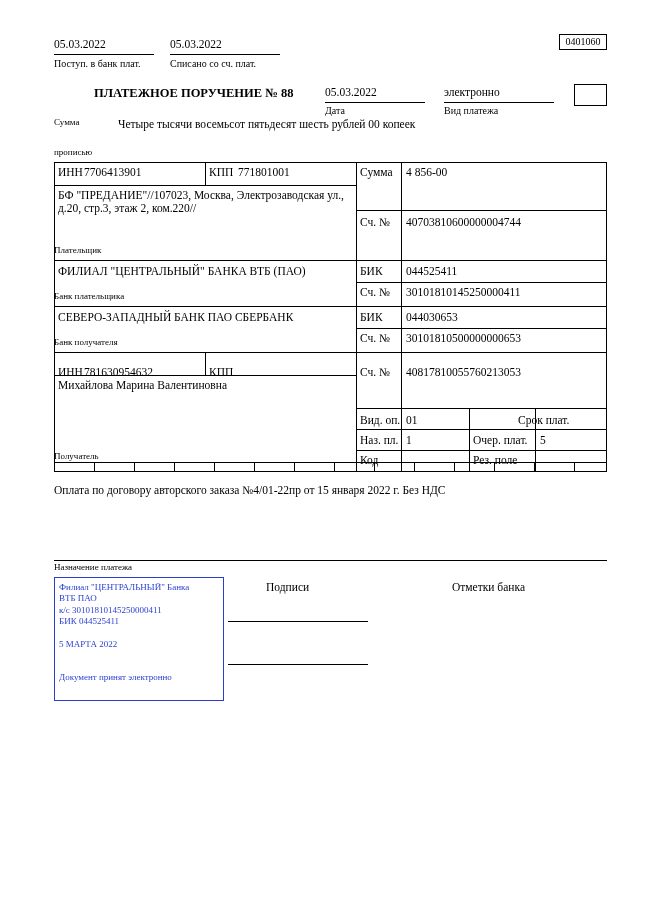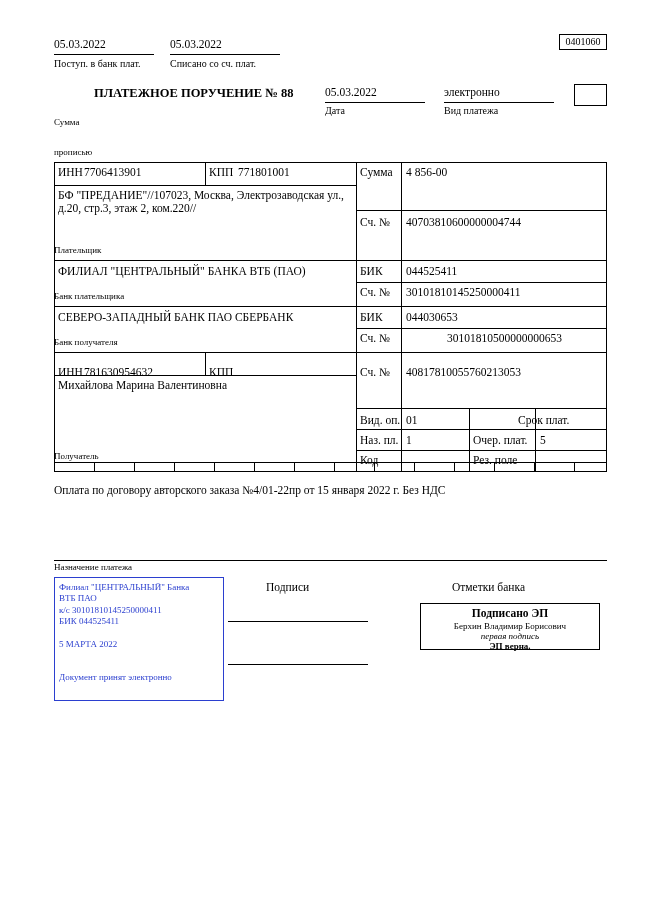--- a/index.html
+++ b/index.html
@@ -62,20 +62,21 @@
   <div class="abs tiny" style="left:325px; top:105px;">Дата</div>
 
   <div class="abs t" style="left:444px; top:86px;">электронно</div>
   <div class="abs line hl" style="left:444px; top:102px; width:110px;"></div>
   <div class="abs tiny" style="left:444px; top:105px;">Вид платежа</div>
 
   <div class="abs box" style="left:574px; top:84px; width:33px; height:22px;"></div>
 
   <div class="abs small" style="left:54px; top:118px;">Сумма</div>
   <div class="abs small" style="left:54px; top:148px;">прописью</div>
+  <div class="abs t" style="left:118px; top:118px;">Четыре тысячи восемьсот пятьдесят шесть рублей 00 копеек</div>
 
   <div class="abs line hl" style="left:54px; top:162px; width:553px;"></div>
 
   <div class="abs line vl" style="left:54px; top:162px; height:309px;"></div>
 
   <div class="abs line vl" style="left:606px; top:162px; height:309px;"></div>
 
   <div class="abs t" style="left:58px; top:166px;">ИНН</div>
   <div class="abs t" style="left:84px; top:166px;">7706413901</div>
   <div class="abs line vl" style="left:205px; top:162px; height:23px;"></div>
@@ -111,21 +112,21 @@
 
   <div class="abs t" style="left:58px; top:311px;">СЕВЕРО-ЗАПАДНЫЙ БАНК ПАО СБЕРБАНК</div>
   <div class="abs small" style="left:54px; top:338px;">Банк получателя</div>
   <div class="abs line hl" style="left:54px; top:352px; width:553px;"></div>
 
   <div class="abs t" style="left:360px; top:311px;">БИК</div>
   <div class="abs line vl" style="left:401px; top:306px; height:46px;"></div>
   <div class="abs t" style="left:406px; top:311px;">044030653</div>
   <div class="abs line hl" style="left:356px; top:328px; width:251px;"></div>
   <div class="abs t" style="left:360px; top:332px;">Сч. №</div>
-  <div class="abs t" style="left:406px; top:332px;margin-left:41px;">30101810500000000653</div>
+  <div class="abs t" style="left:406px; top:332px;">30101810500000000653</div>
 
   <div class="abs t" style="left:58px; top:366px;">ИНН</div>
   <div class="abs t" style="left:84px; top:366px;">781630954632</div>
   <div class="abs line vl" style="left:205px; top:352px; height:23px;"></div>
   <div class="abs t" style="left:209px; top:366px;">КПП</div>
   <div class="abs t" style="left:238px; top:366px;"></div>
   <div class="abs line hl" style="left:54px; top:375px; width:303px;"></div>
 
   <div class="abs t" style="left:360px; top:366px;">Сч. №</div>
   <div class="abs line vl" style="left:401px; top:352px; height:56px;"></div>
@@ -188,22 +189,14 @@
       <span>ВТБ ПАО</span><br>
       <span>к/с 30101810145250000411</span><br>
       <span>БИК 044525411</span>
       <div style="height:12px;"></div>
       <span>5 МАРТА 2022</span>
       <div style="height:22px;"></div>
       <span>Документ принят электронно</span>
     </div>
   </div>
 
-  <div class="abs box" style="left:420px; top:603px; width:180px; height:47px;">
-    <div class="ctr" style="margin-top:3px;">
-      <div class="t bold">Подписано ЭП</div>
-      <div class="small" style="margin-top:2px;">Берхин Владимир Борисович</div>
-      <div class="small ital">первая подпись</div>
-      <div class="small bold">ЭП верна.</div>
-    </div>
-  </div>
 
 </div>
 
 </body></html>

